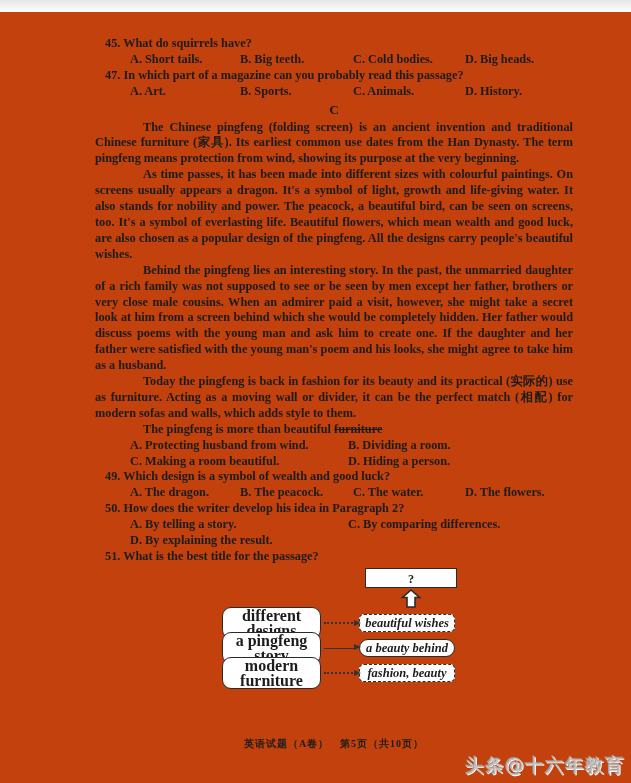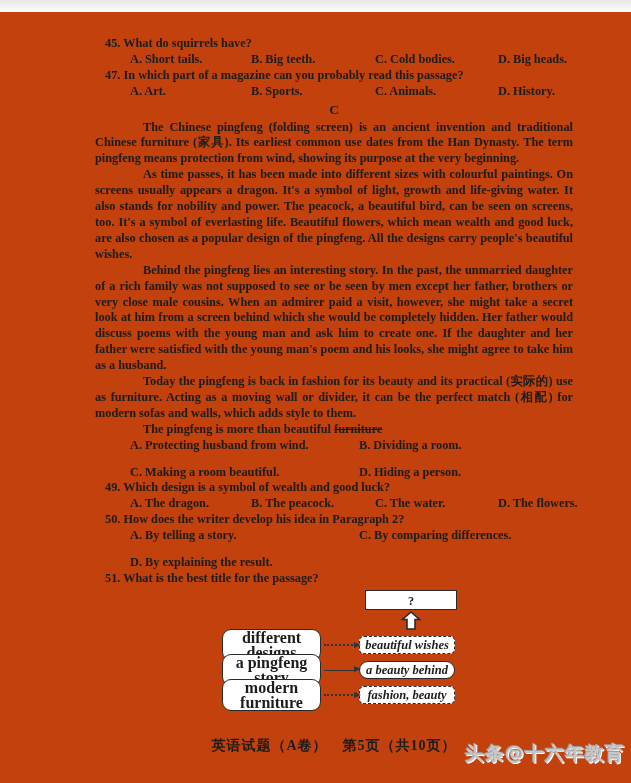--- a/index.html
+++ b/index.html
@@ -22,21 +22,21 @@
     position: absolute;
     top: 36px; left: 95px;
     width: 478px;
     font-size: 12.3px;
     line-height: 15.9px;
     font-weight: bold;
   }
 
   
   .q-line { margin-left: 10px; white-space: nowrap; }
-  .opts { margin-left: 35px; display: grid; gap: 11px; }
+  .opts { margin-left: 35px; display: grid; }
   .opts.four { grid-template-columns: 110px 113px 112px auto; }
   .opts.two  { grid-template-columns: 218px auto; }
   .opt { white-space: nowrap; }
 
   
   .section-c { text-align: center; font-size: 13.5px; margin: 2px 0; }
   .para {
     margin: 0;
     text-align: justify;
     text-indent: 48px;
@@ -73,27 +73,27 @@
     box-sizing: border-box; width: 96px;
     text-align: center; font-style: italic; font-weight: bold;
     font-size: 12.5px; line-height: 16px; background: #fff;
   }
   .dg-right.dashed { border: 1.5px dashed #2a2a2a; border-radius: 5px; }
   .dg-right.solid  { border: 1.6px solid #2a2a2a; border-radius: 10px; }
 
   
   .footer {
     position: absolute; top: 737px; left: 95px; width: 478px;
-    text-align: center; font-weight: bold; font-size: 14px;
+    text-align: center; font-weight: bold; font-size: 10px;
     letter-spacing: 1px;
   }
   .watermark {
-    position: absolute; right: 6px; bottom: 16px;
+    position: absolute; right: 6px; bottom: 4px;
     font-family: "DejaVu Sans", sans-serif;
-    font-size: 19px; font-weight: bold; letter-spacing: 1px;
+    font-size: 19px; font-weight: normal; letter-spacing: 1px;
     color: #c6c6c6;
     text-shadow: -1px -1px 0 #9e9e9e, 1px 1px 0 #ffffff;
   }
 </style>
 </head>
 <body>
 
 <div class="page">
   <div class="top-shade"></div>
 

